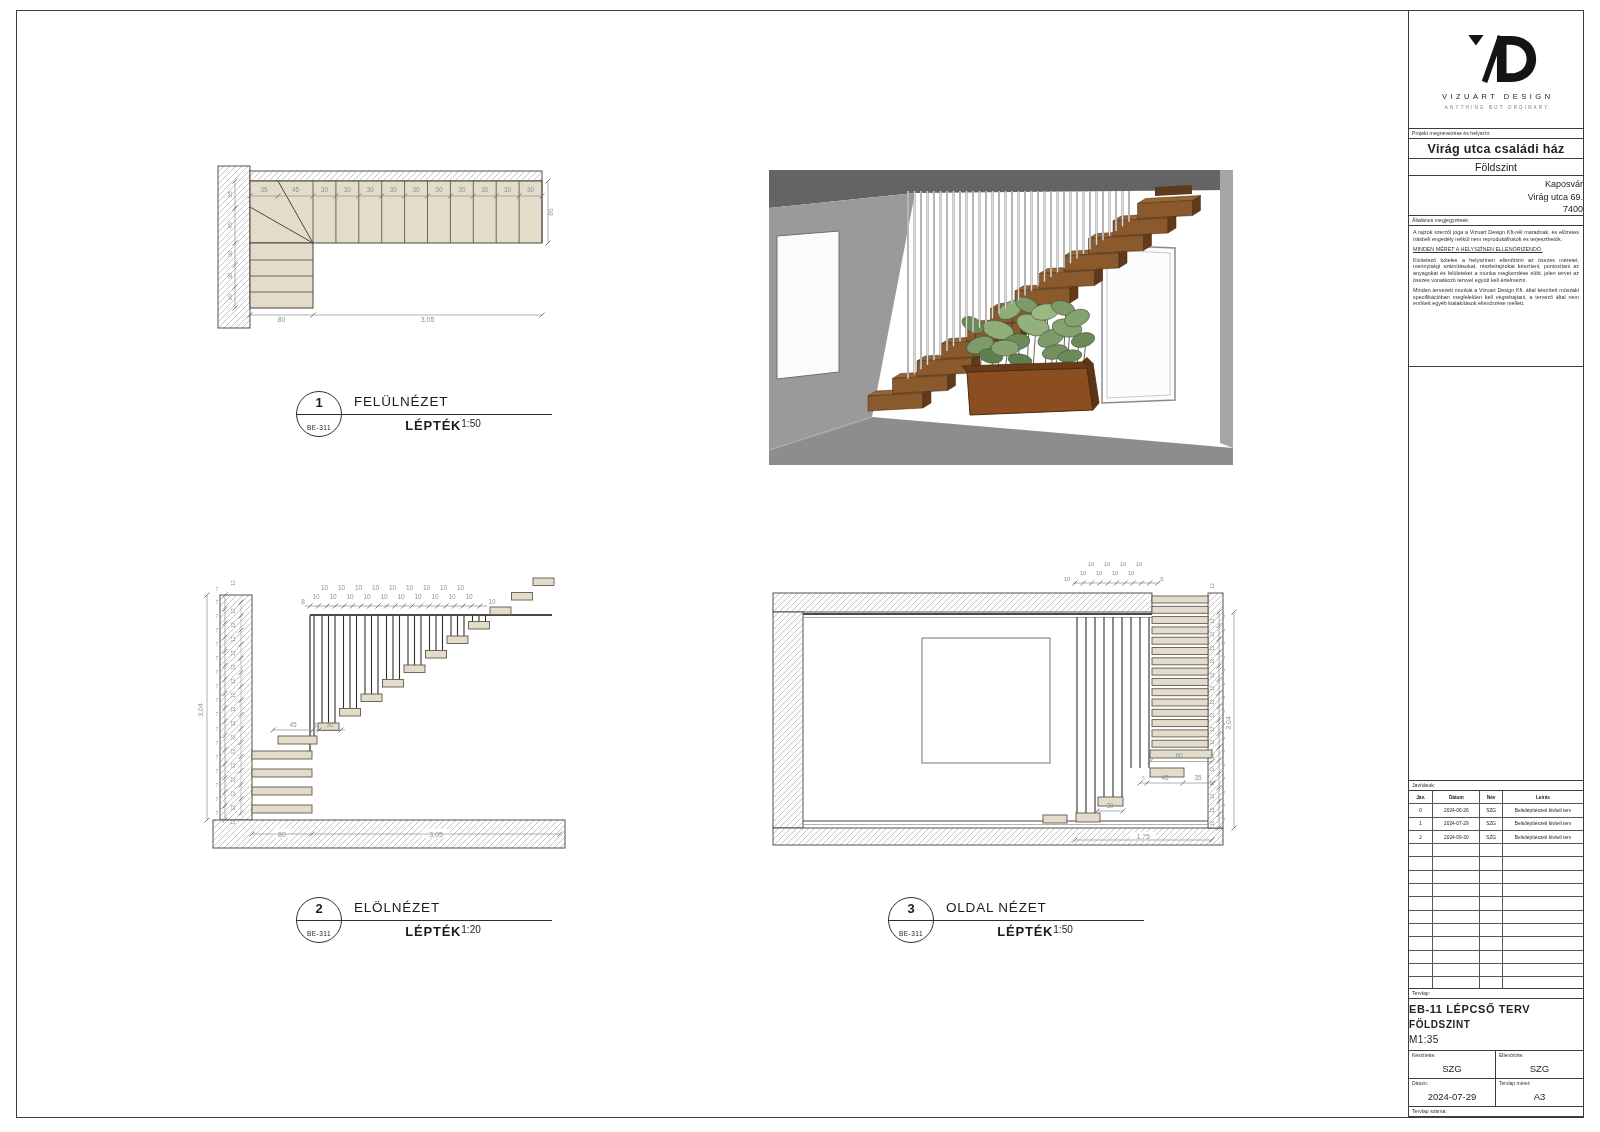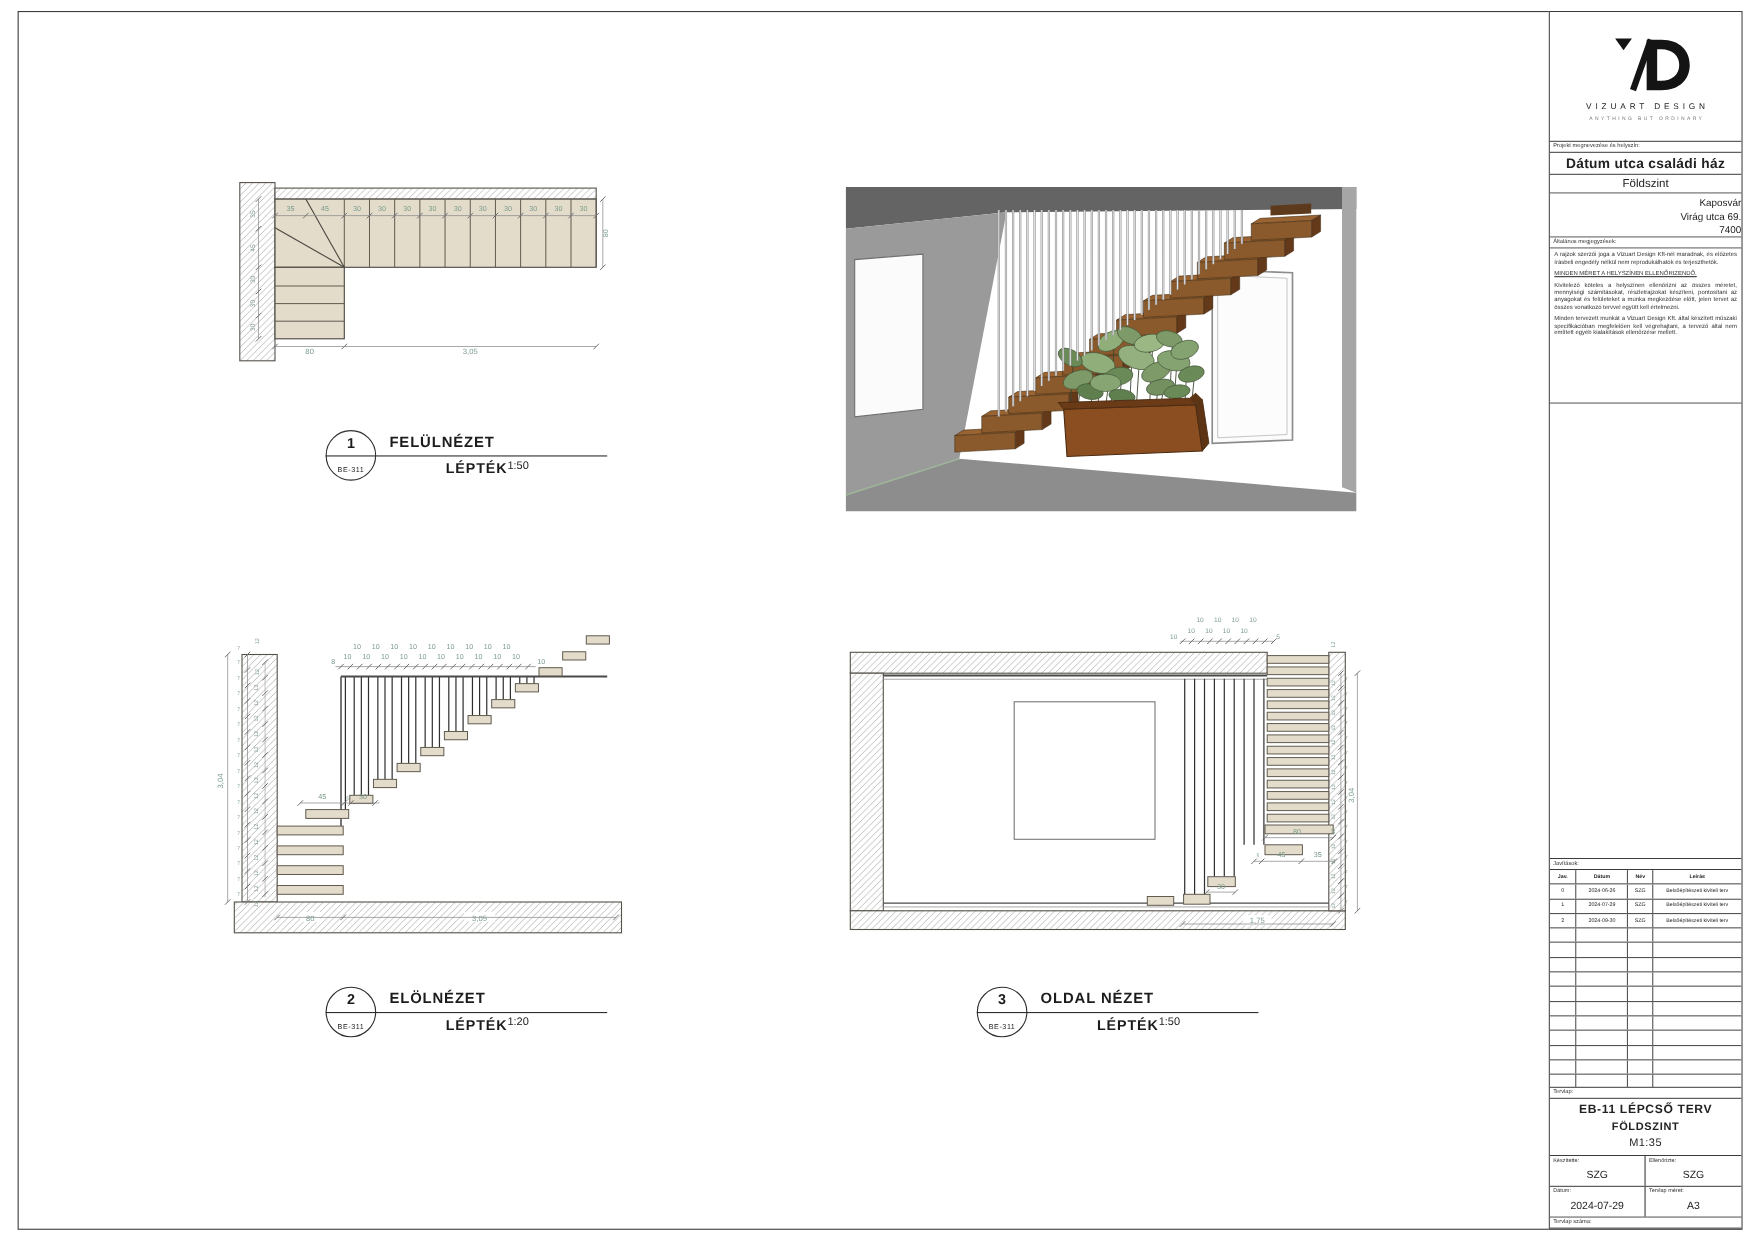--- a/index.html
+++ b/index.html
@@ -6,21 +6,21 @@
   html,body{width:1600px;height:1132px;background:#fff;font-family:"Liberation Sans",sans-serif;position:relative;overflow:hidden;color:#222}
   .sheet-border{position:absolute;left:16px;top:10px;width:1568px;height:1108px;border:1px solid #3c3c3c;background:#fff}
   svg.view{position:absolute}
 
   
   .viewlabel{position:absolute;width:256px;height:48px}
   .vl-rule{position:absolute;left:0;top:22.5px;width:100%;border-top:1.2px solid #2e2e2e}
   .vl-circle{position:absolute;left:0;top:0;width:46px;height:46px;border:1.2px solid #2e2e2e;border-radius:50%;background:transparent}
   .vl-num{position:absolute;top:3px;left:0;width:100%;text-align:center;font-size:13px;font-weight:bold;color:#1c1c1c}
   .vl-ref{position:absolute;bottom:5px;left:0;width:100%;text-align:center;font-size:6.5px;letter-spacing:.5px;color:#1c1c1c}
-  .vl-title{position:absolute;left:58px;top:3px;font-size:13.5px;font-weight:bold;letter-spacing:.8px;color:#1c1c1c}
+  .vl-title{position:absolute;left:58px;top:3px;font-size:13.5px;font-weight:normal;letter-spacing:.8px;color:#1c1c1c}
   .vl-scalerow{position:absolute;left:58px;top:27px;width:178px;display:flex;justify-content:center}
   .vl-scalelab{font-size:13px;font-weight:bold;letter-spacing:.8px;color:#1c1c1c}
   .vl-scaleval{font-size:10px;color:#1c1c1c}
 
   
   .titleblock{position:absolute;left:1408px;top:10px;width:176px;height:1108px;border:1px solid #3c3c3c;background:#fff;display:flex;flex-direction:column}
   .tb-row{border-bottom:1px solid #3c3c3c;flex:none;position:relative;background:#fff}
   .tb-logo{height:118px;display:flex;flex-direction:column;align-items:center;justify-content:center;gap:4px}
   .tb-brand{font-size:7.5px;letter-spacing:3.5px;color:#222;text-indent:3.5px}
   .tb-tagline{font-size:4.5px;letter-spacing:2.2px;color:#777;text-indent:2.2px}
@@ -30,21 +30,21 @@
   .tb-addr{height:40px;text-align:right;font-size:9px;line-height:12.5px;padding-top:2px}
   .tb-notes{height:141px;padding:3px 4px;font-size:5.4px;line-height:6.6px;text-align:justify;color:#333}
   .tb-notes p{margin-bottom:4px}
   .tb-notes p.und{text-decoration:underline}
   .tb-space{flex:1}
   .tb-rev{height:198px;display:flex;flex-direction:column}
   .rev-row{display:flex;border-bottom:.7px solid #555;flex:none}
   .rev-row:last-child{border-bottom:none}
   .rev-cell{border-right:.7px solid #555;font-size:4.8px;display:flex;align-items:center;justify-content:center;overflow:hidden;white-space:nowrap;height:12.3px}
   .rev-cell:last-child{border-right:none}
-  .tb-sheettitle{height:52px;text-align:center;padding-top:4px}
+  .tb-sheettitle{height:52px;text-align:left;padding-top:4px}
   .st-1{font-size:11px;font-weight:bold;letter-spacing:.6px;margin-bottom:4px}
   .st-2{font-size:10px;font-weight:bold;letter-spacing:.6px;margin-bottom:4px}
   .st-3{font-size:10px;letter-spacing:.4px}
   .tb-2col{height:28px;display:flex}
   .tb-2col .cell{width:50%;position:relative;display:flex;align-items:flex-end;justify-content:center;padding-bottom:4px}
   .tb-2col .cell:first-child{border-right:1px solid #3c3c3c}
   .cell .clab{position:absolute;top:1px;left:3px;font-size:5px;color:#333}
   .cell .cval{font-size:9.5px}
   .tb-codes{flex:1;display:flex;border-bottom:none}
   .tb-codes .ccell{position:relative;display:flex;flex-direction:column;align-items:center;justify-content:center;border-right:1px solid #3c3c3c}
@@ -652,21 +652,21 @@
   <div class="tb-row tb-logo">
     <svg width="86" height="58" viewBox="0 0 90 60">
       <polygon points="16,5 32,5 24,16" fill="#141414"></polygon>
       <line x1="50" y1="6" x2="33" y2="54" stroke="#141414" stroke-width="6"></line>
       <path d="M46,6 H60 C78,6 87,17 87,30 C87,43 78,54 60,54 H46 Z M56,15 H60 C70,15 77,21 77,30 C77,39 70,45 60,45 H56 Z" fill="#141414" fill-rule="evenodd"></path>
     </svg>
     <div class="tb-brand">VIZUART DESIGN</div>
     <div class="tb-tagline">ANYTHING BUT ORDINARY</div>
   </div>
   <div class="tb-row tb-lab">Projekt megnevezése és helyszín:</div>
-  <div class="tb-row tb-name">Dátum utca családi ház</div>
+  <div class="tb-row tb-name">Virág utca családi ház</div>
   <div class="tb-row tb-level">Földszint</div>
   <div class="tb-row tb-addr" id="tb-addr">
       <div>Kaposvár</div>
       <div>Virág utca 69.</div>
       <div>7400</div>
     </div>
   <div class="tb-row tb-lab">Általános megjegyzések:</div>
   <div class="tb-row tb-notes" id="tb-notes">
       <p>A rajzok szerzői joga a Vizuart Design Kft-nél maradnak, és előzetes írásbeli engedély nélkül nem reprodukálhatók és terjeszthetők.</p>
       <p class="und">MINDEN MÉRET A HELYSZÍNEN ELLENŐRIZENDŐ.</p>

